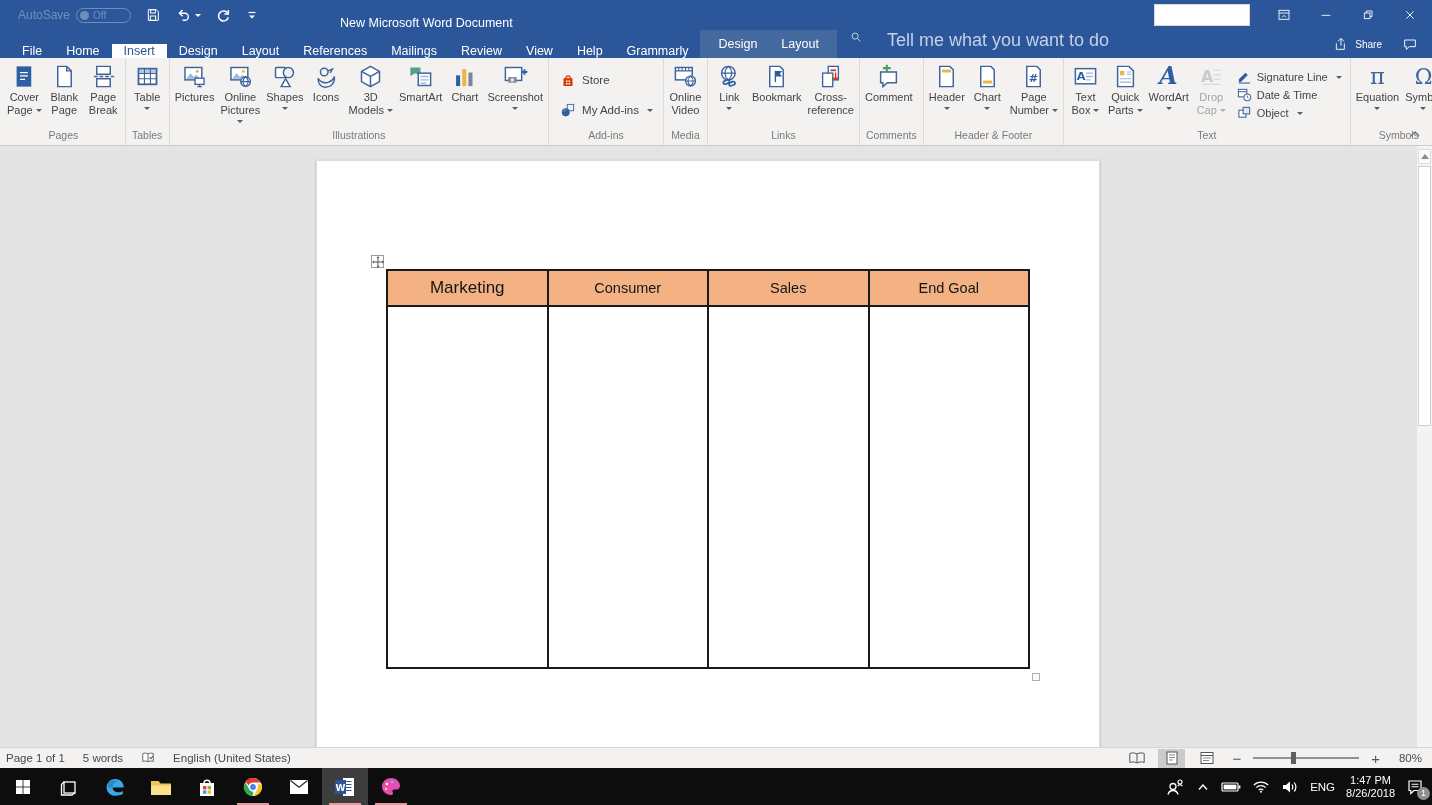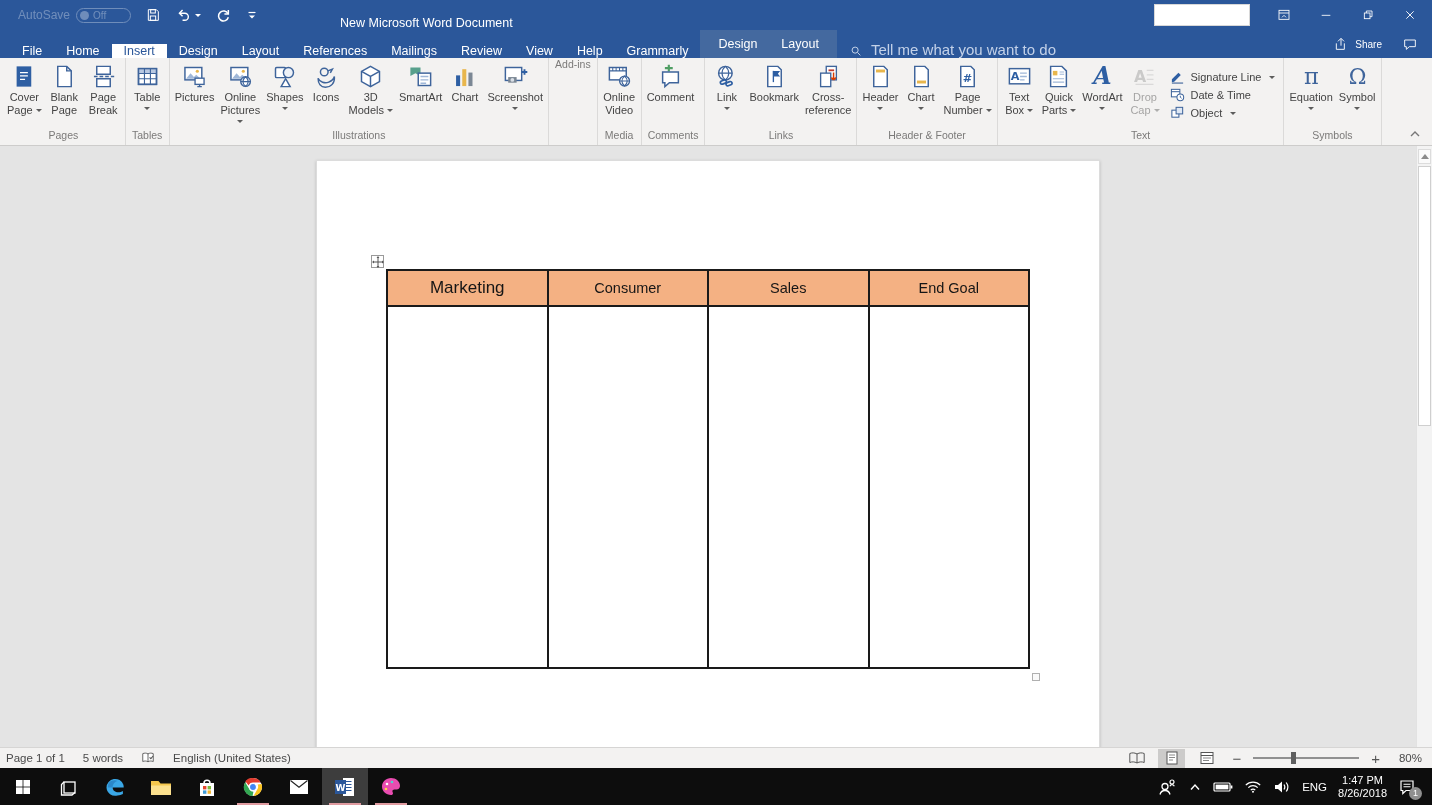--- a/index.html
+++ b/index.html
@@ -23,21 +23,21 @@
   .winbtn { color:#fff; }
 
   
   #tabrow { position:absolute; left:0; top:30px; width:1432px; height:28px; background:#2b579a; display:flex; align-items:stretch; z-index:4; }
   #tabs-main { display:flex; align-items:flex-end; padding-left:10px; }
   .tab { padding:0 12px; display:flex; align-items:center; color:#fff; font-size:12.5px; white-space:nowrap; }
   .tab.active { background:#fff; color:#2b579a; }
   .ctxwrap { position:relative; display:flex; align-items:stretch; background:#44699f; padding:0 6px; }
   .ctxtop { position:absolute; top:-30px; left:0; right:0; height:30px; background:#44699f; display:flex; align-items:center; justify-content:center; color:#dfe7f2; font-size:11.5px; }
   #tabs-ctx { display:flex; align-items:stretch; }
-  .tellme { display:flex; align-items:flex-end; gap:8px; color:#c3d1e8; font-size:15px; padding:0 12px; }
+  .tellme { display:flex; align-items:flex-start; gap:24px; color:#c3d1e8; font-size:18px; padding:0 12px; }
   .trright { margin-left:auto; display:flex; align-items:center; gap:20px; padding-right:14px; color:#fff; }
   .share { display:flex; align-items:center; gap:6px; font-size:10px; }
 
   
   #ribbon { position:absolute; left:0; top:58px; width:1432px; height:88px; background:#f3f2f1; border-bottom:1px solid #cdcccb; }
   #ribbon-groups { display:flex; align-items:stretch; height:87px; padding-left:2px; }
   .rgroup { display:flex; flex-direction:column; border-right:1px solid #dbdad9; }
   .rbtns { flex:1; display:flex; align-items:stretch; padding:2px 2px 0; }
   .rlabel { height:16px; font-size:10.5px; color:#7b7a79; text-align:center; line-height:13px; white-space:nowrap; padding:0 6px; }
   .bigbtn { display:flex; flex-direction:column; align-items:center; min-width:39px; padding:3px 3px 0; }
@@ -88,21 +88,21 @@
 
   
   #taskbar { position:absolute; left:0; top:768px; width:1432px; height:37px; background:#0d0d0d; display:flex; align-items:stretch; }
   .tb-btn { width:46px; display:flex; align-items:center; justify-content:center; position:relative; }
   .searchbox { width:316px; background:#f2f2f2; border:1px solid #c9c9c9; display:flex; align-items:center; gap:10px; padding:0 10px; }
   .searchbox input { border:none; outline:none; background:transparent; flex:1; font-size:13.5px; color:#555; font-family:"Liberation Sans",sans-serif; }
   #task-apps { display:flex; align-items:stretch; }
   .app-btn { width:46px; display:flex; align-items:center; justify-content:center; position:relative; }
   .app-btn.running::after { content:""; position:absolute; left:7px; right:7px; bottom:0; height:2px; background:#e09ba0; }
   .app-btn.activeapp { background:#3d3d3d; }
-  .tray { margin-left:auto; display:flex; align-items:center; gap:11px; padding-right:16px; }
+  .tray { margin-left:auto; display:flex; align-items:center; gap:11px; padding-right:8px; }
   .tray-lang { color:#fff; font-size:11.5px; }
   .clock { color:#fff; font-size:11px; line-height:13px; text-align:center; }
   .ac-wrap { position:relative; display:flex; }
   .badge { position:absolute; right:-6px; bottom:-4px; width:13px; height:13px; border-radius:50%; background:#8f8f8f; color:#fff; font-size:9px; display:flex; align-items:center; justify-content:center; }
 </style>
 </head>
 <body>
 
 <div id="titlebar">
   <div class="qat">
@@ -407,20 +407,45 @@
               <span>Screenshot</span>
             </div>
             <div class="cd-row">
               <i class="cd"></i>
             </div>
           </div>
         </div>
         <div class="rlabel">Illustrations</div>
       </div>
       <div class="rgroup">
+        <div class="rbtns">
+          <div class="stack addins">
+            <div class="srow">
+              <span class="sicon">
+                <svg viewBox="0 0 24 24">
+                  <path d="M9.2 9.5a2.9 2.9 0 0 1 5.8 0" fill="none" stroke="#d83b01" stroke-width="1.6"></path>
+                  <path d="M6 9.5h12V20H6z" fill="#d83b01"></path>
+                  <path d="M9.3 12.5h2.1v2.1H9.3zM12.7 12.5h2.1v2.1h-2.1zM9.3 15.9h2.1V18H9.3zM12.7 15.9h2.1V18h-2.1z" fill="#fff"></path>
+                </svg>
+              </span>
+              <span>Store</span>
+            </div>
+            <div class="srow">
+              <span class="sicon">
+                <svg viewBox="0 0 24 24">
+                  <rect x="11" y="4.5" width="8.5" height="8.5" fill="#eef2f8" stroke="#3e649b" stroke-width="1.2"></rect>
+                  <circle cx="9" cy="15" r="5.2" fill="#2e5fa3"></circle>
+                  <path d="M6 13.5a3.8 3.8 0 0 1 3-1.7" stroke="#9fc0ea" stroke-width="1.2" fill="none"></path>
+                </svg>
+              </span>
+              <span>My Add-ins</span>
+              <i class="cd"></i>
+            </div>
+          </div>
+        </div>
         <div class="rlabel">Add-ins</div>
       </div>
       <div class="rgroup">
         <div class="rbtns">
           <div class="bigbtn">
             <span class="bicon">
               <svg viewBox="0 0 24 24">
                 <rect x="3" y="4" width="15" height="11" fill="#fff" stroke="#3e649b" stroke-width="1.3"></rect>
                 <path d="M3 7h15M6 4v3M9 4v3M12 4v3M15 4v3" stroke="#3e649b" stroke-width=".9"></path>
                 <circle cx="16.5" cy="16" r="4.4" fill="#fff" stroke="#3e649b" stroke-width="1.2"></circle>
@@ -435,36 +460,20 @@
             </div>
           </div>
         </div>
         <div class="rlabel">Media</div>
       </div>
       <div class="rgroup">
         <div class="rbtns">
           <div class="bigbtn">
             <span class="bicon">
               <svg viewBox="0 0 24 24">
-                <path d="M7 4.5h7M10.5 1.5v6" stroke="#4f9e63" stroke-width="1.9"></path>
-                <path d="M5 8h14v9.5h-8l-4 3.5v-3.5H5z" fill="#fff" stroke="#3e649b" stroke-width="1.3"></path>
-              </svg>
-            </span>
-            <div class="bline">
-              <span>Comment</span>
-            </div>
-          </div>
-        </div>
-        <div class="rlabel">Comments</div>
-      </div>
-      <div class="rgroup">
-        <div class="rbtns">
-          <div class="bigbtn">
-            <span class="bicon">
-              <svg viewBox="0 0 24 24">
                 <circle cx="11" cy="9" r="6" fill="#fff" stroke="#3e649b" stroke-width="1.3"></circle>
                 <path d="M5 9h12M11 3c-4 3.5-4 8.5 0 12c4-3.5 4-8.5 0-12z" fill="none" stroke="#3e649b" stroke-width="1"></path>
                 <rect x="6.5" y="15.5" width="5.5" height="3" rx="1.5" fill="none" stroke="#2e5fa3" stroke-width="1.5" transform="rotate(-20 9 17)"></rect>
                 <rect x="11.5" y="17" width="5.5" height="3" rx="1.5" fill="none" stroke="#2e5fa3" stroke-width="1.5" transform="rotate(-20 14 18.5)"></rect>
               </svg>
             </span>
             <div class="bline">
               <span>Link</span>
             </div>
             <div class="cd-row">
@@ -494,20 +503,36 @@
             </span>
             <div class="bline">
               <span>Cross-</span>
             </div>
             <div class="bline">
               <span>reference</span>
             </div>
           </div>
         </div>
         <div class="rlabel">Links</div>
+      </div>
+      <div class="rgroup">
+        <div class="rbtns">
+          <div class="bigbtn">
+            <span class="bicon">
+              <svg viewBox="0 0 24 24">
+                <path d="M7 4.5h7M10.5 1.5v6" stroke="#4f9e63" stroke-width="1.9"></path>
+                <path d="M5 8h14v9.5h-8l-4 3.5v-3.5H5z" fill="#fff" stroke="#3e649b" stroke-width="1.3"></path>
+              </svg>
+            </span>
+            <div class="bline">
+              <span>Comment</span>
+            </div>
+          </div>
+        </div>
+        <div class="rlabel">Comments</div>
       </div>
       <div class="rgroup">
         <div class="rbtns">
           <div class="bigbtn">
             <span class="bicon">
               <svg viewBox="0 0 24 24">
                 <path d="M6 3h9l3 3v15H6z" fill="#fff" stroke="#3e649b" stroke-width="1.3"></path>
                 <rect x="8" y="5.8" width="8" height="2.6" fill="#e8b64c"></rect>
               </svg>
             </span>

